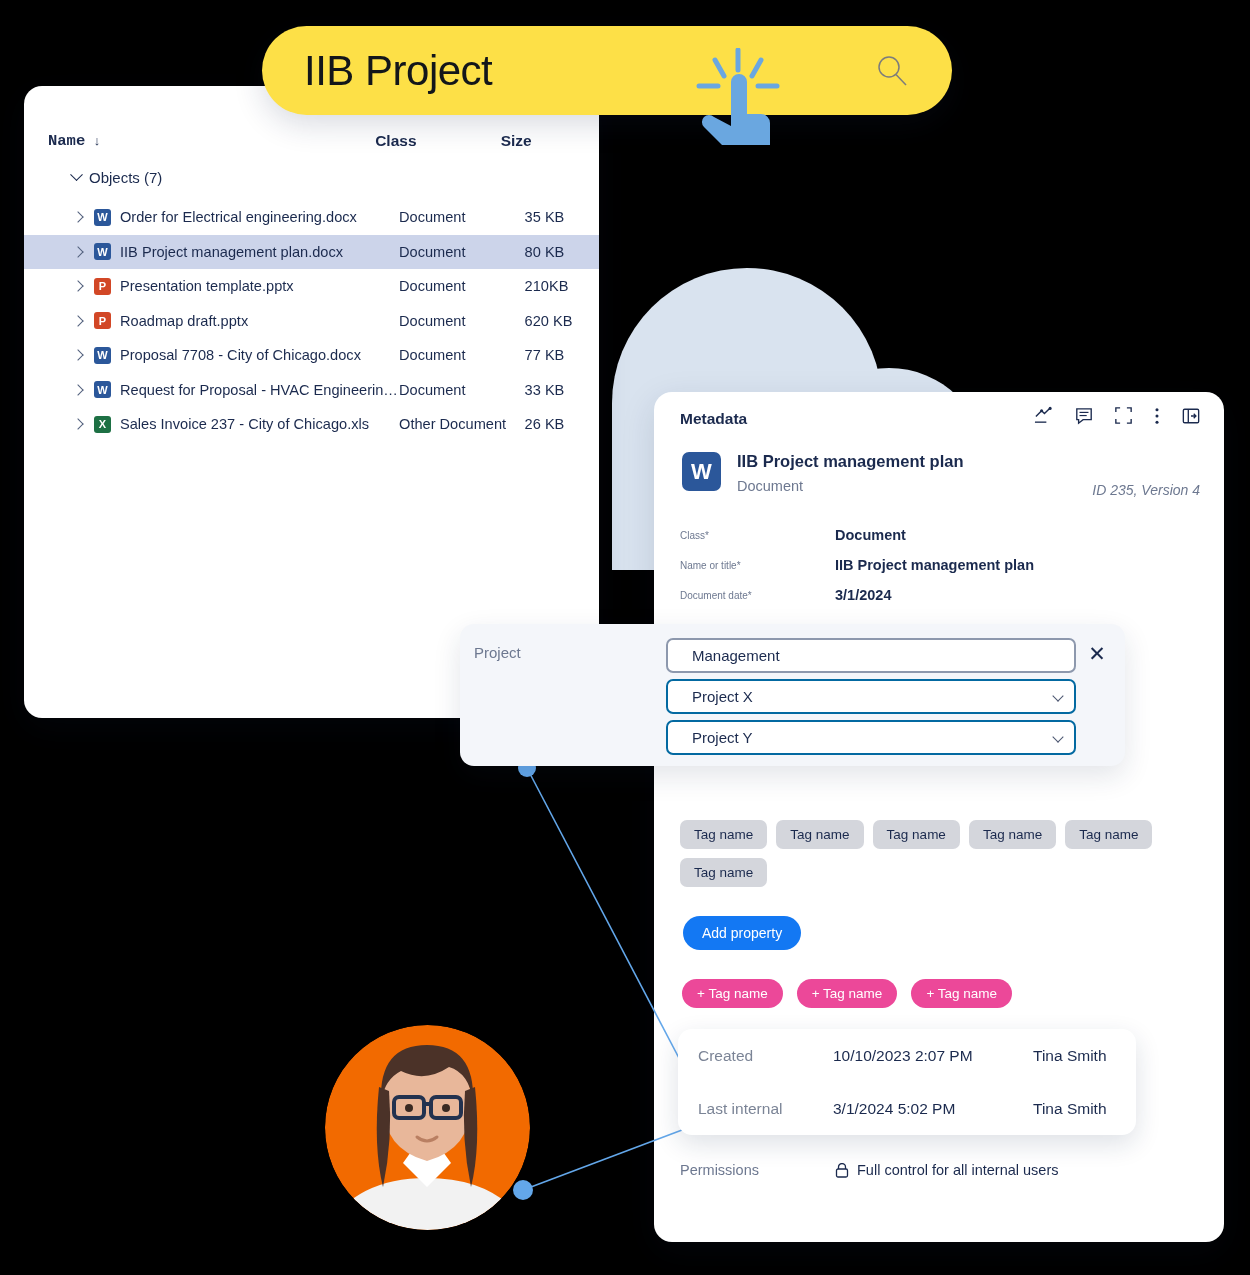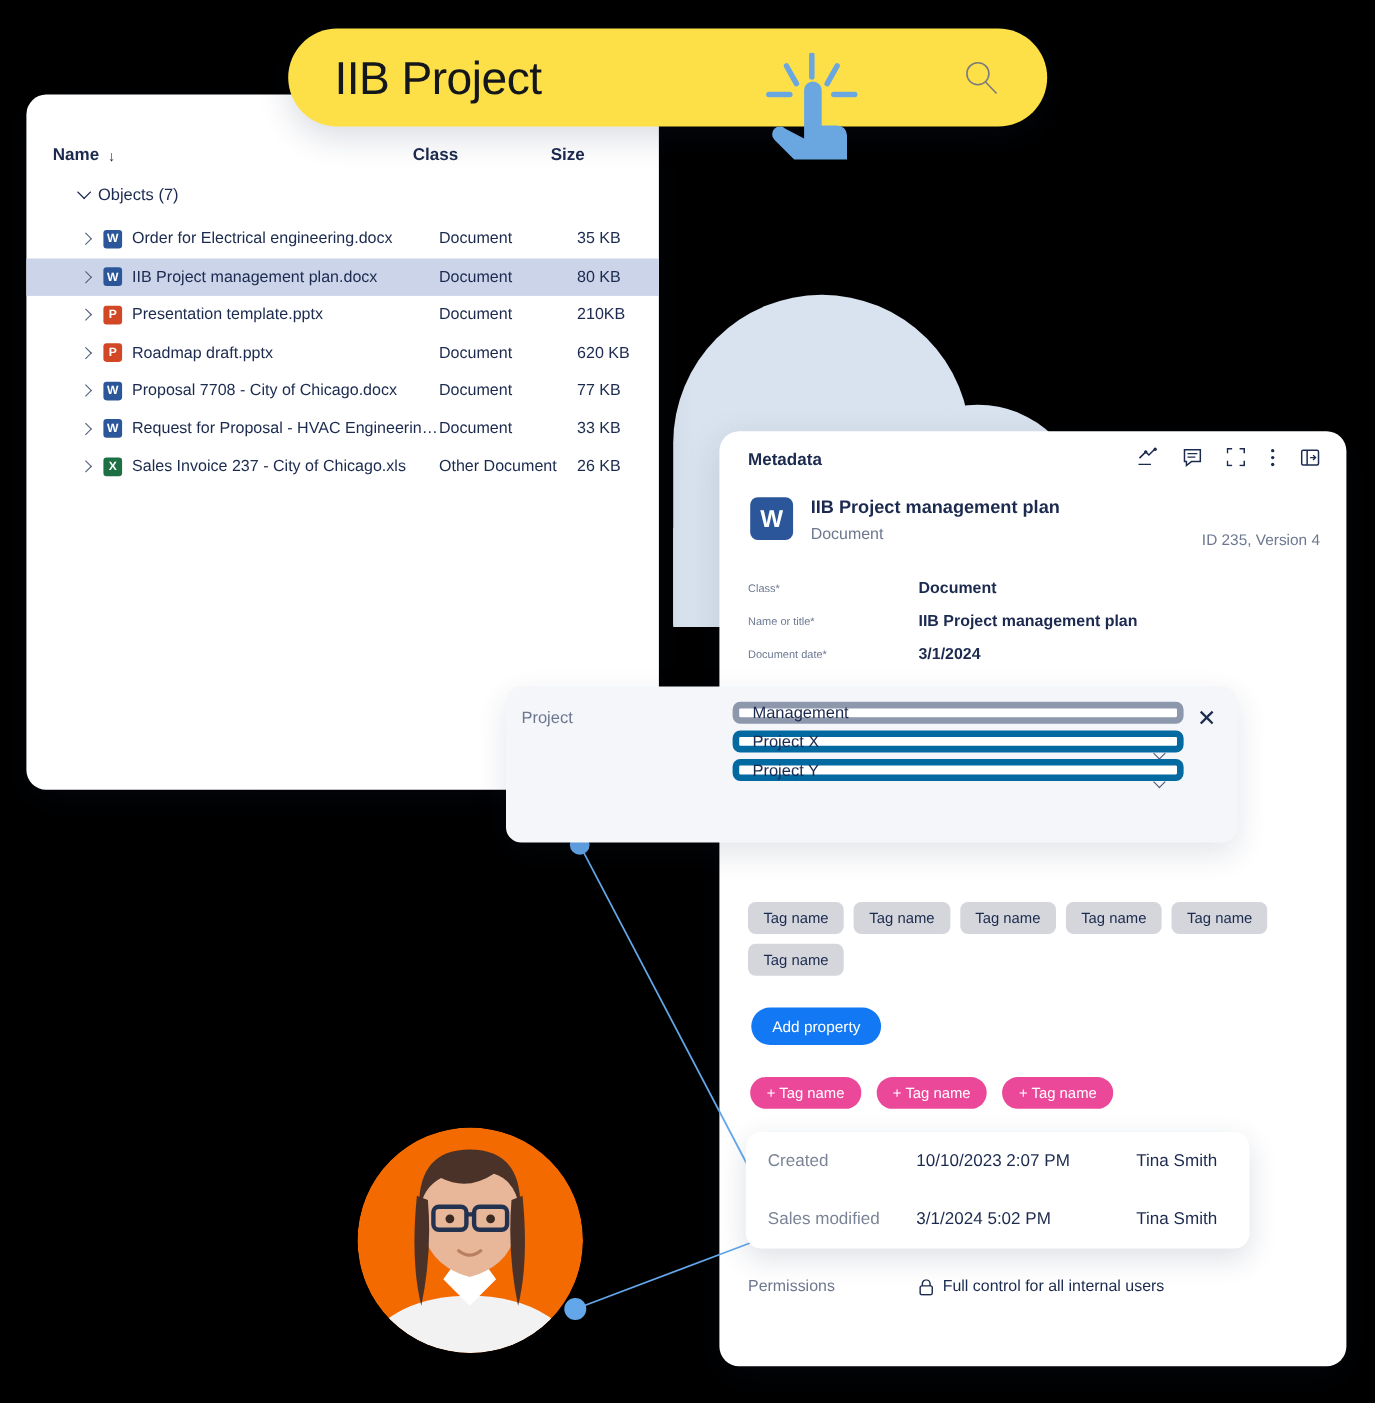--- a/index.html
+++ b/index.html
@@ -32,21 +32,21 @@
     border-radius: 18px;
     box-shadow: 0 10px 34px rgba(22,40,77,.13);
   }
   #file-card { left: 24px; top: 86px; width: 575px; height: 632px; }
 
   .table-head {
     position: absolute; left: 24px; top: 46px; right: 24px;
     display: flex; align-items: center;
     font-size: 15.5px; color: #1b2a4e; font-weight: 600;
   }
-  .col-name { width: 352px; display: flex; align-items: center; gap: 8px; }
+  .col-name { width: 352px; display: flex; align-items: center; gap: 8px; font-family: Liberation Mono, monospace; }
   .col-class { width: 135px; }
   .col-size { width: 80px; }
   .sort-arrow { font-size: 13px; font-weight: 400; color: #1b2a4e; }
 
   .group-row {
     position: absolute; left: 48px; top: 83px;
     display: flex; align-items: center; gap: 8px;
     font-size: 15px; color: #1b2a4e;
   }
   .chev-d { display:inline-block; width: 9px; height: 9px;
@@ -105,40 +105,40 @@
   .bigw {
     width: 39px; height: 39px; border-radius: 7px; background: #2b579a;
     color: #fff; font-size: 22px; font-weight: 700;
     display: flex; align-items: center; justify-content: center;
   }
   .doc-name { margin-left: 16px; }
   .doc-name .t1 { font-size: 16.5px; color: #1b2a4e; font-weight: 600; }
   .doc-name .t2 { font-size: 14.5px; color: #6d7890; margin-top: 7px; }
   .doc-id {
     position: absolute; right: 24px; top: 90px;
-    font-size: 14px; color: #6d7890;
+    font-size: 14px; color: #6d7890; font-style: italic;
   }
 
   .prop-list { position: absolute; left: 26px; top: 128px; width: 510px; }
   .prop-row { display: flex; height: 30px; align-items: center; }
   .prop-label { width: 155px; font-size: 10px; color: #6d7890; }
   .prop-value { font-size: 14.5px; color: #1b2a4e; font-weight: 600; }
 
   
   #project-panel {
     position: absolute; left: 460px; top: 624px; width: 665px; height: 142px;
     background: #f4f6fa; border-radius: 14px;
     box-shadow: 0 10px 28px rgba(22,40,77,.12); z-index: 5;
   }
   .proj-label { position: absolute; left: 14px; top: 20px; font-size: 15px; color: #6d7890; }
   .proj-inputs { position: absolute; left: 206px; top: 14px; width: 410px; }
   .proj-input {
-    position: relative; height: 20px; margin-bottom: 6px;
-    background: #fff; border: 6px solid #0369a1; border-radius: 7px;
-    display: flex; align-items: center; padding: 0 12px;
+    position: relative; height: 35px; margin-bottom: 6px;
+    background: #fff; border: 2px solid #0369a1; border-radius: 7px;
+    display: flex; align-items: center; padding: 0 24px;
     font-size: 15px; color: #1b2a4e;
   }
   .proj-input.active { border-color: #8d98ad; }
   .chev-sel {
     position: absolute; right: 12px; top: 11px; width: 8px; height: 8px;
     border-right: 1.6px solid #4a5570; border-bottom: 1.6px solid #4a5570;
     transform: rotate(45deg);
   }
   #proj-close {
     position: absolute; right: 18px; top: 20px; width: 20px; height: 20px;
@@ -400,21 +400,21 @@
   </div>
 
   <div id="stamp-card">
     <div id="stamp-rows">
         <div class="stamp-row">
           <span class="stamp-label">Created</span>
           <span class="stamp-date">10/10/2023 2:07 PM</span>
           <span class="stamp-user">Tina Smith</span>
         </div>
         <div class="stamp-row">
-          <span class="stamp-label">Sales modified</span>
+          <span class="stamp-label">Last internal</span>
           <span class="stamp-date">3/1/2024 5:02 PM</span>
           <span class="stamp-user">Tina Smith</span>
         </div>
       </div>
   </div>
 
   <div id="avatar">
     <div class="orange"></div>
     <svg viewBox="0 0 205 205" width="205" height="205" style="position:absolute;inset:0">
       <defs>

